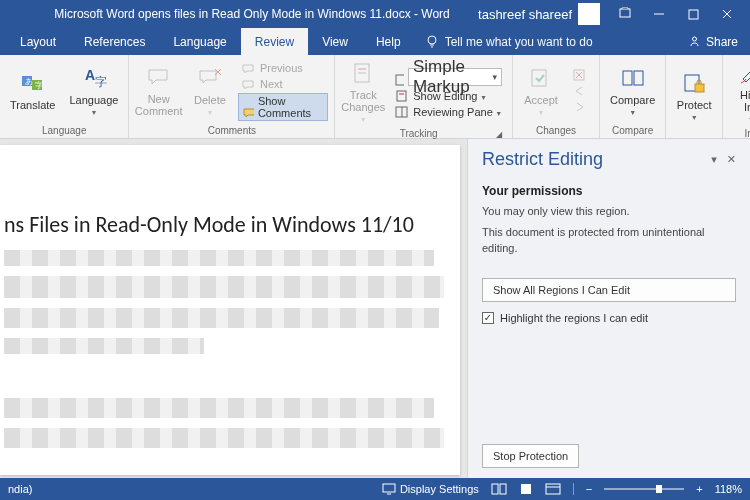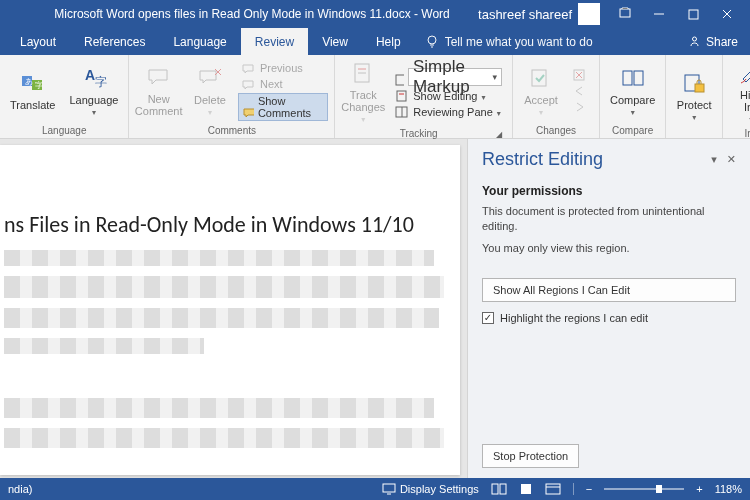--- a/index.html
+++ b/index.html
@@ -330,22 +330,22 @@
 
   <div class="pane">
     <div class="pane-head">
       <div class="pane-title">Restrict Editing</div>
       <div class="ctl">
         <span>▾</span>
         <span>✕</span>
       </div>
     </div>
     <h4>Your permissions</h4>
+    <p>You may only view this region.</p>
     <p>This document is protected from unintentional editing.</p>
-    <p>You may only view this region.</p>
     <div style="height:12px;"></div>
     <div class="btn">Show All Regions I Can Edit</div>
     <label class="chk">
       <span class="box">✓</span>
       <span>Highlight the regions I can edit</span>
     </label>
     <div style="flex:1;"></div>
     <div class="btn" style="align-self:flex-start;">Stop Protection</div>
   </div>
 </div>

